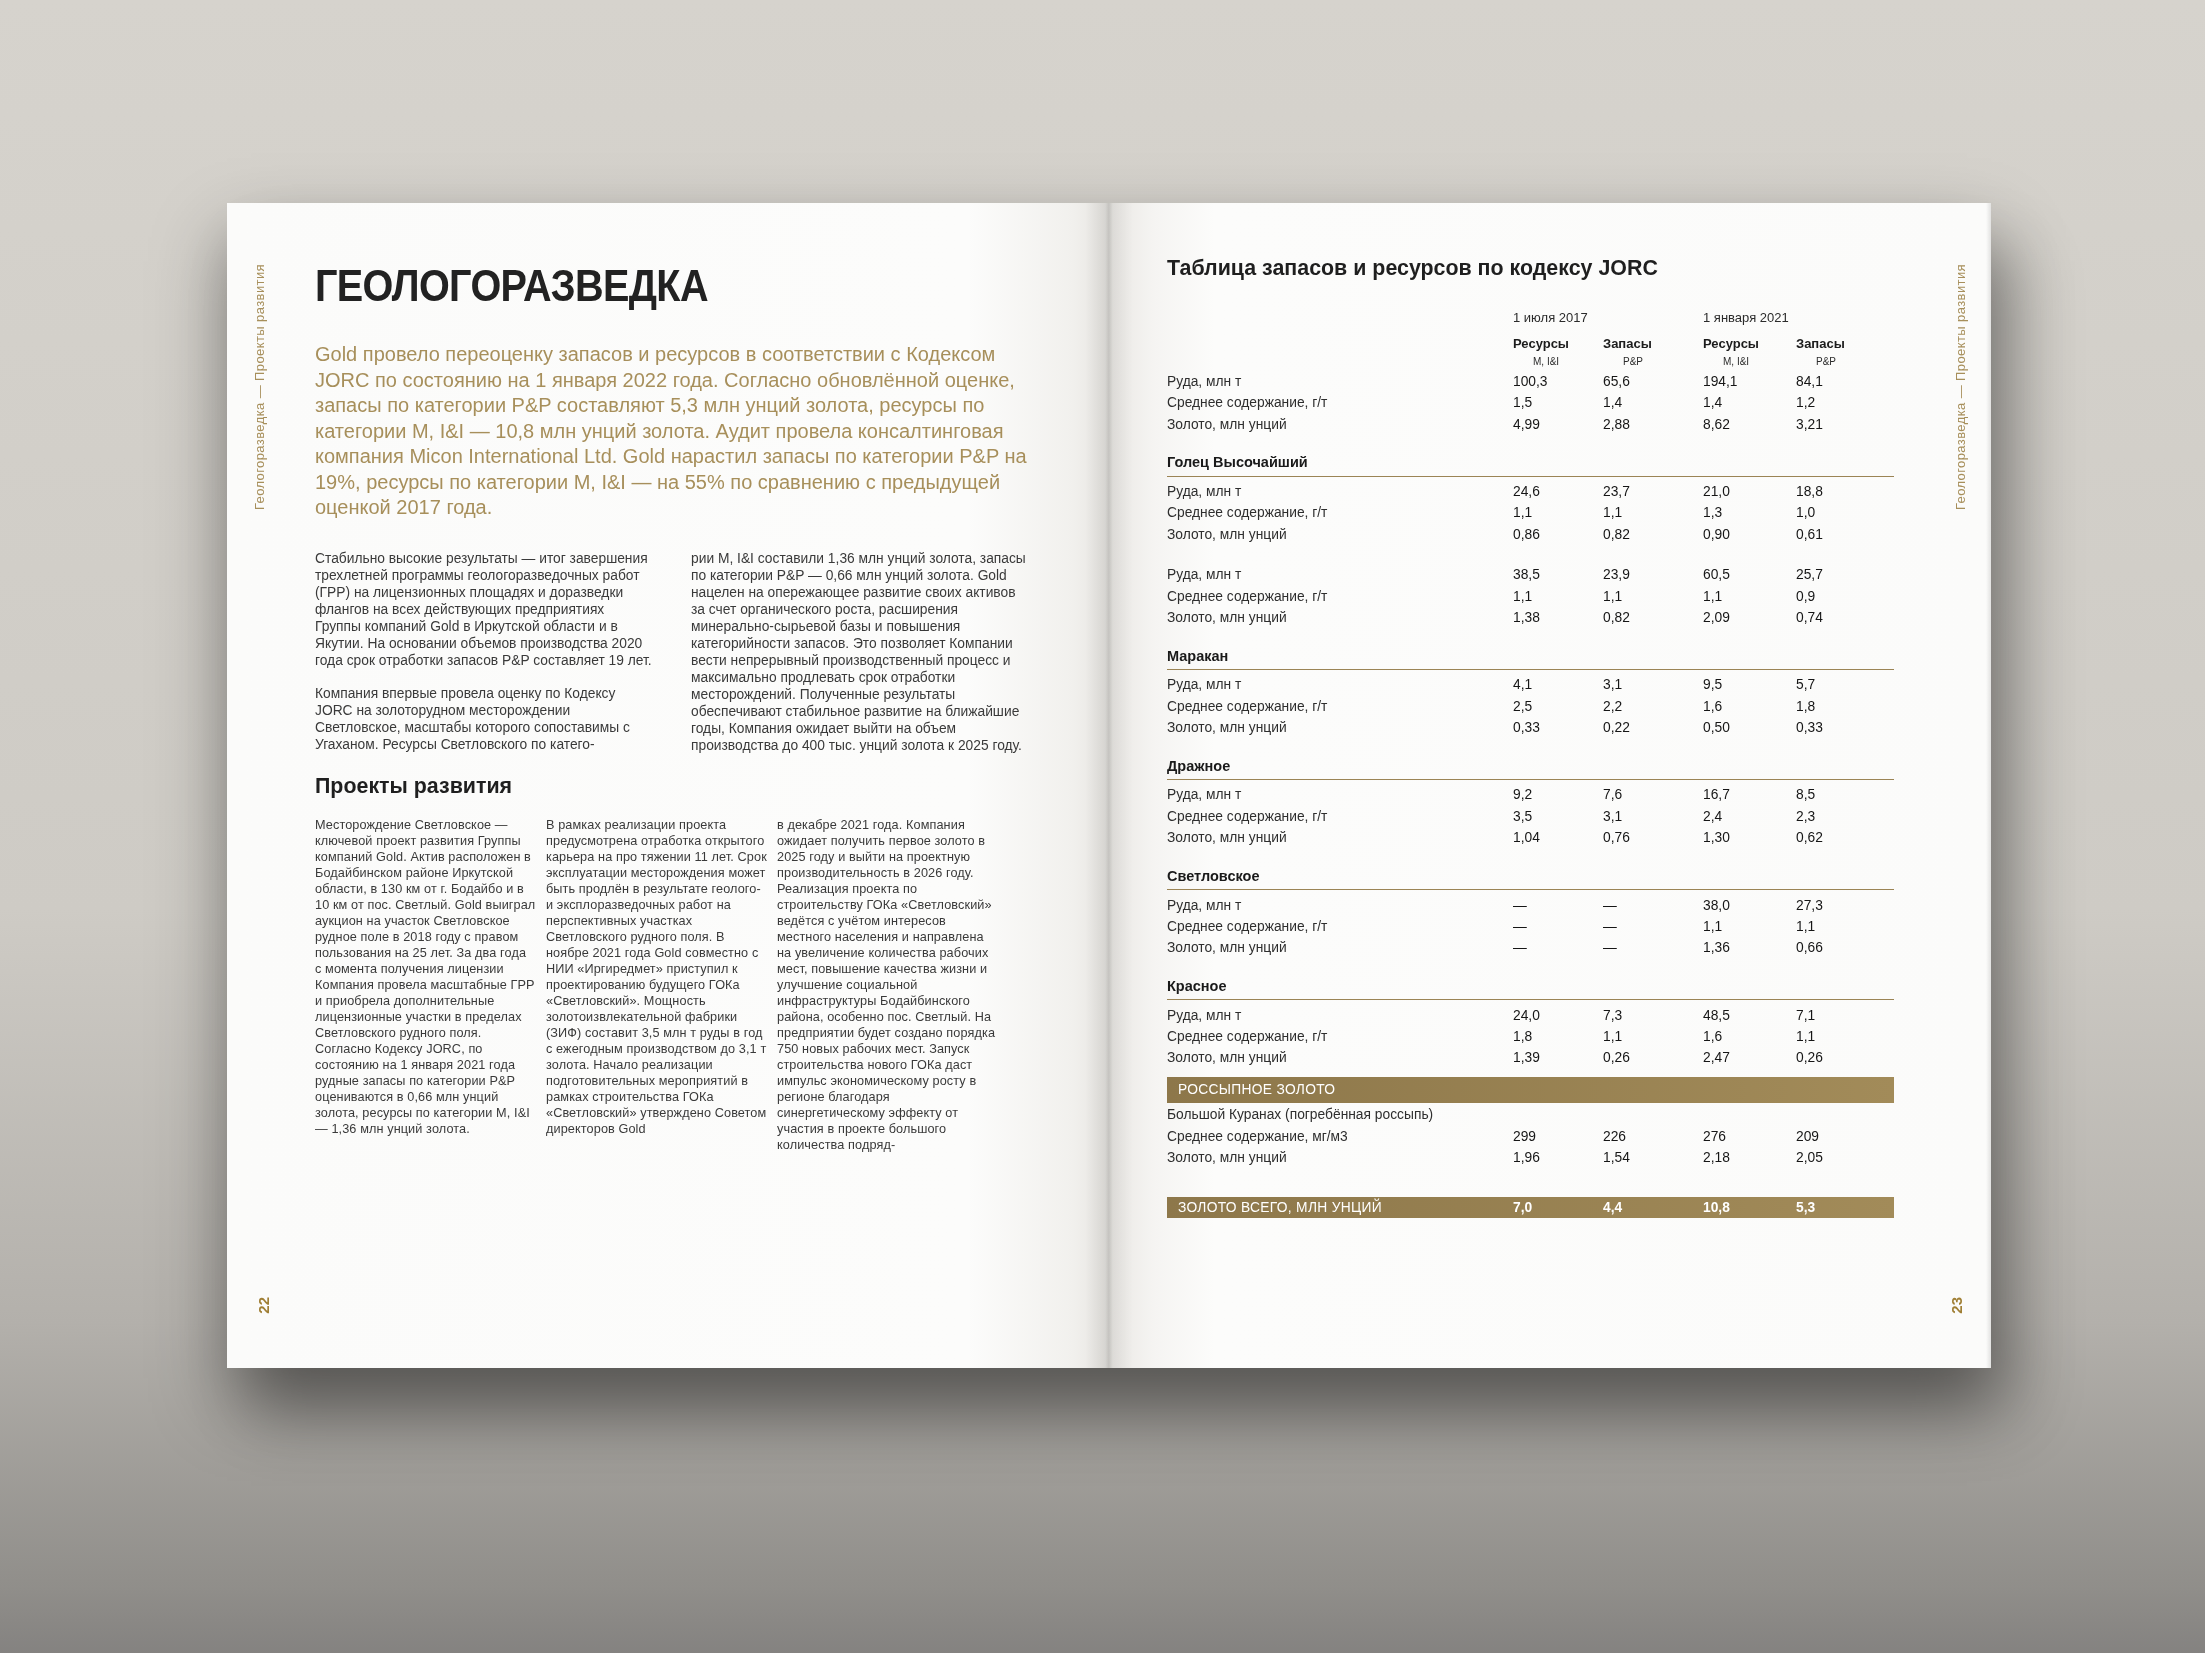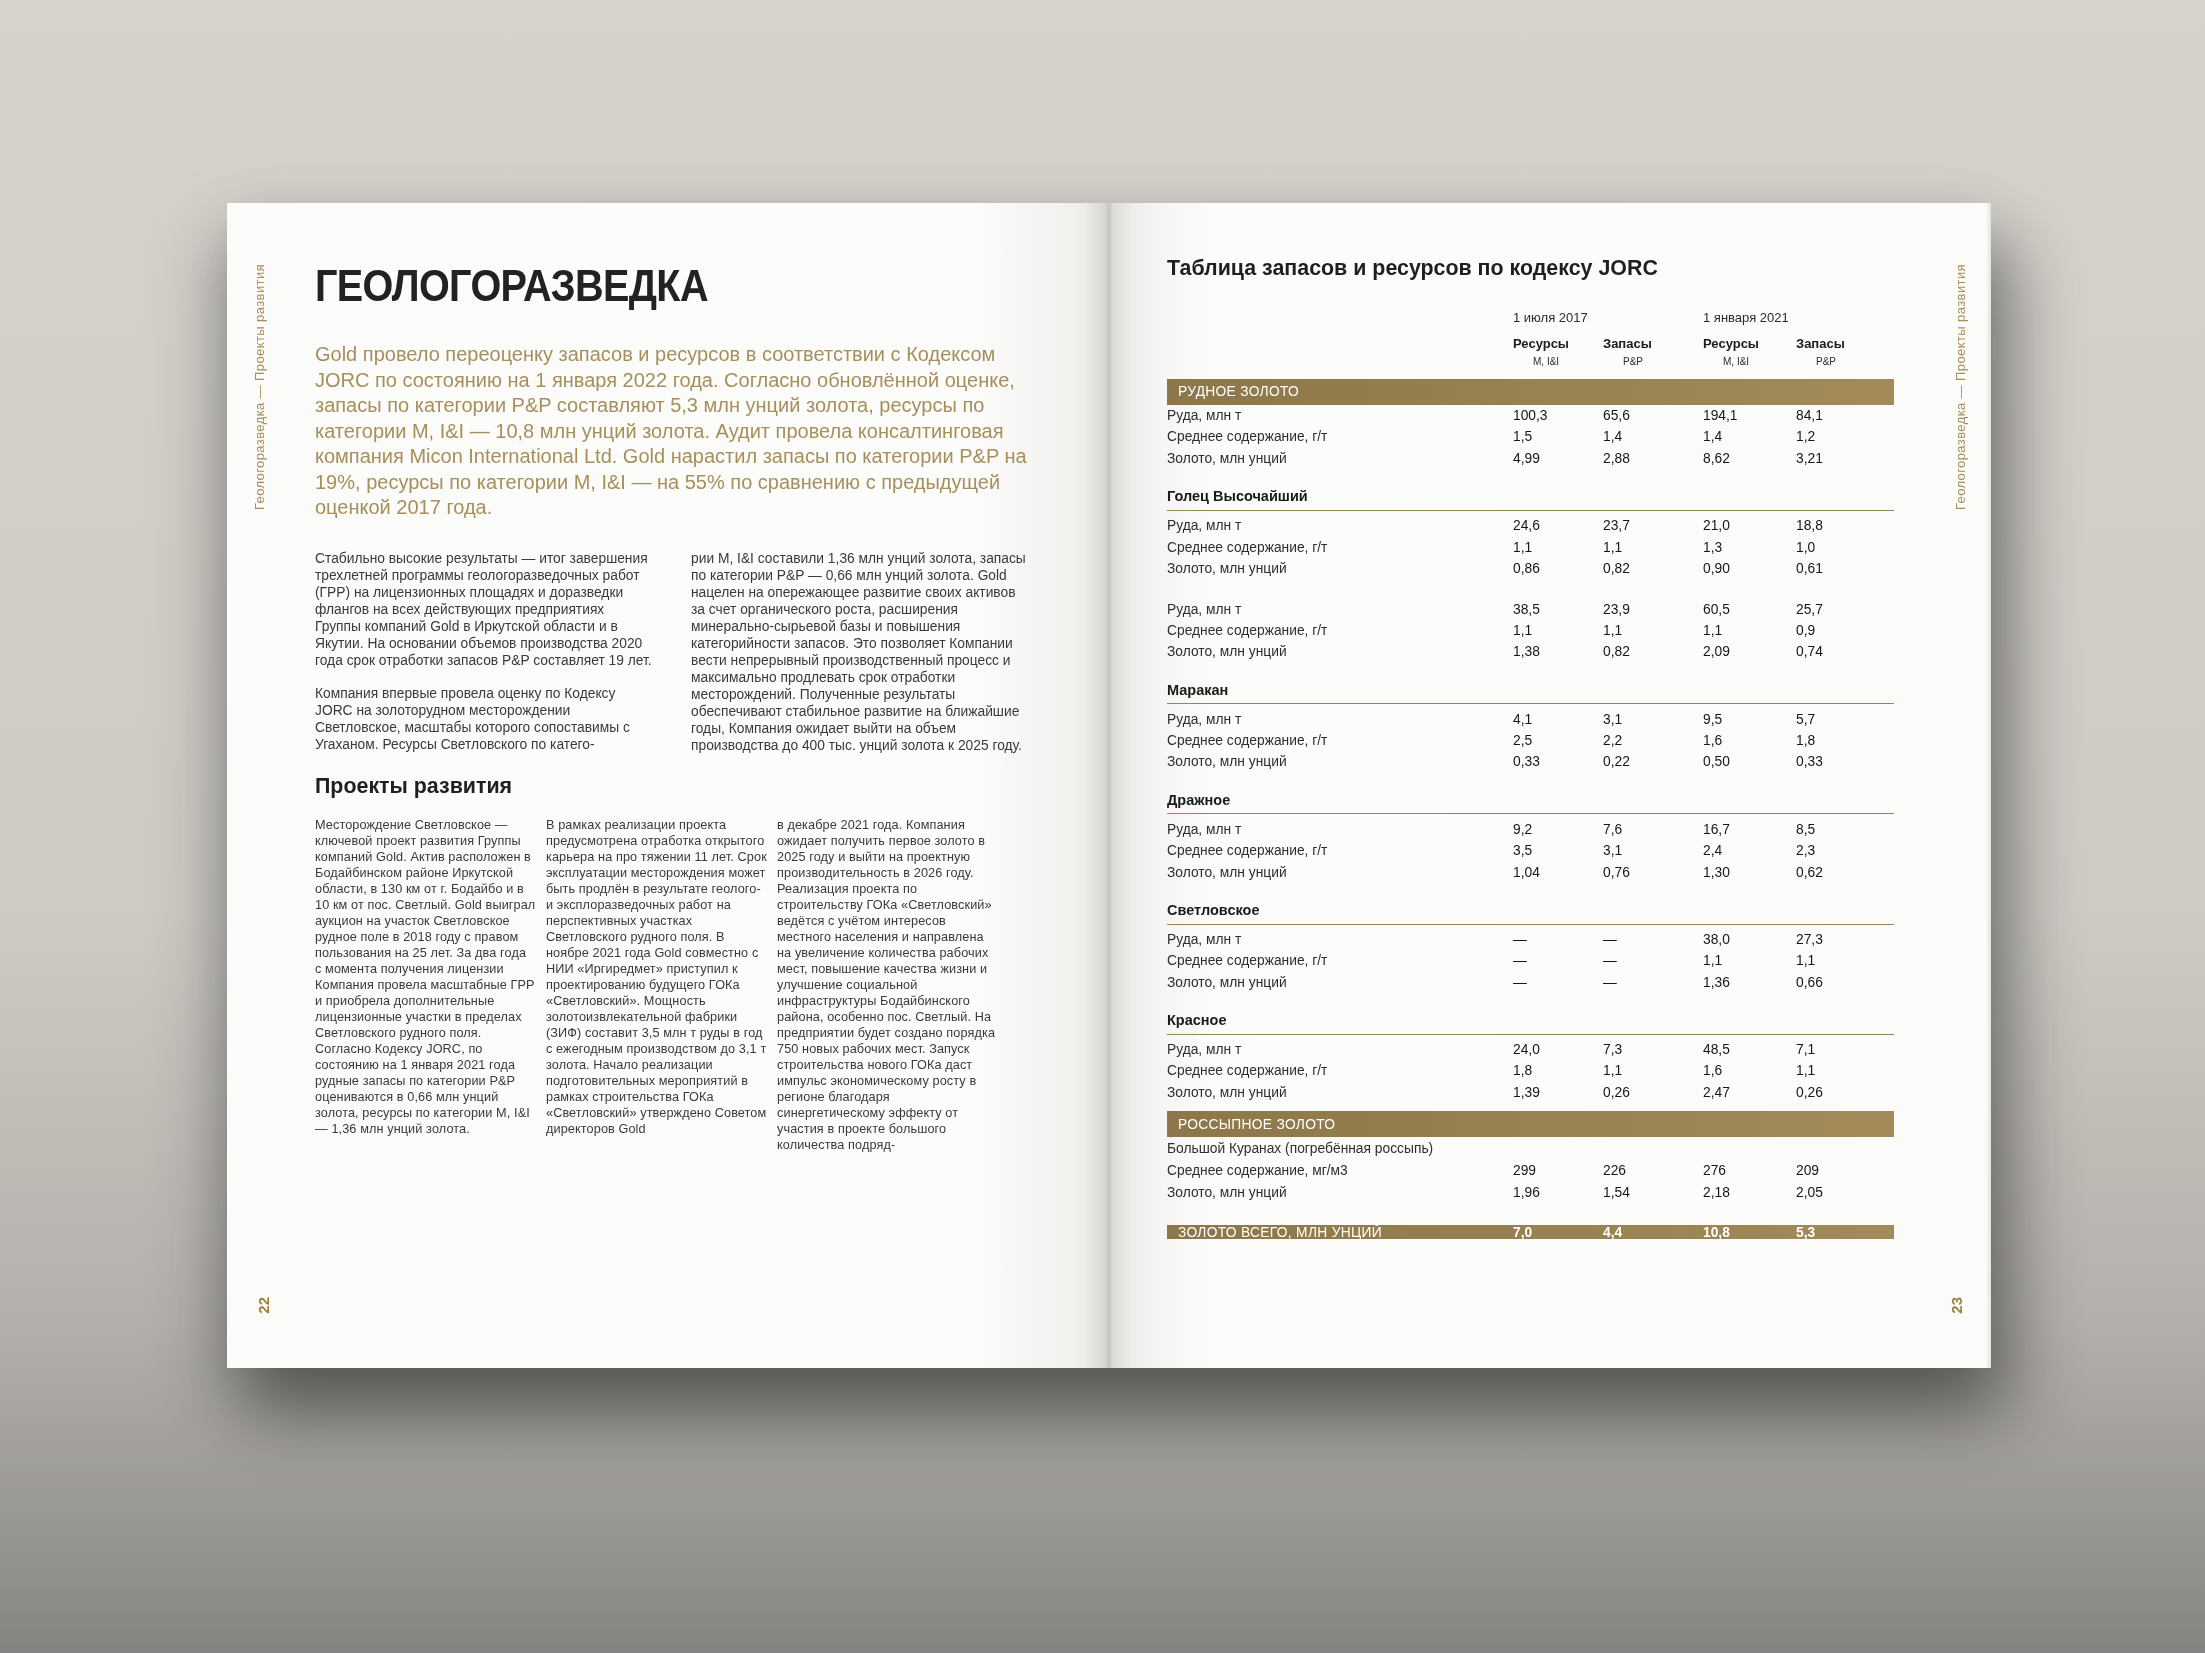--- a/index.html
+++ b/index.html
@@ -40,21 +40,21 @@
   .t-band{margin-top:8.3px;height:26px;display:grid;grid-template-columns:346px 90px 100px 93px 99px;
     align-items:center;background:linear-gradient(90deg,#8d774a,#a28b59);color:#fff;font-size:13.8px;}
   .t-band .lbl{padding-left:11px;letter-spacing:0.3px;}
   .t-row{display:grid;grid-template-columns:346px 90px 100px 93px 99px;height:21.4px;align-items:center;font-size:13.8px;}
   .t-row .lbl{color:#2e2e2e;}
   .t-row .val{color:#161616;}
   .t-sub{margin-top:19.3px;}
   .t-sub .name{font-size:14.5px;font-weight:700;color:#1a1a1a;padding-bottom:5.5px;
     border-bottom:1.7px solid #9b8455;margin-bottom:4.1px;}
   .t-sublabel{height:23px;display:flex;align-items:center;font-size:13.8px;color:#2e2e2e;}
-  .t-total{margin-top:22px;height:14px;display:grid;grid-template-columns:346px 90px 100px 93px 99px;
+  .t-total{margin-top:28px;height:21px;display:grid;grid-template-columns:346px 90px 100px 93px 99px;
     align-items:center;background:linear-gradient(90deg,#8d774a,#a28b59);color:#fff;font-size:13.8px;font-weight:700;}
   .t-total .lbl{padding-left:11px;letter-spacing:0.3px;font-weight:400;}
 </style>
 </head>
 <body>
 
 <div class="spread">
 
   <div class="page page-left">
     <div class="vtext" style="left:25px;top:61px;">Геологоразведка — Проекты развития</div>
@@ -110,23 +110,20 @@
             <div class="b">Ресурсы</div>
             <div class="s">M, I&amp;I</div>
           </div>
           <div>
             <div class="b">Запасы</div>
             <div class="s">P&amp;P</div>
           </div>
         </div>
 
         <div id="table-body">
-            <div class="t-band">
-              <div class="lbl" style="grid-column: 1 / -1;">РУДНОЕ ЗОЛОТО</div>
-            </div>
             <div class="t-row">
               <div class="lbl">Руда, млн т</div>
               <div class="val">100,3</div>
               <div class="val">65,6</div>
               <div class="val">194,1</div>
               <div class="val">84,1</div>
             </div>
             <div class="t-row">
               <div class="lbl">Среднее содержание, г/т</div>
               <div class="val">1,5</div>

